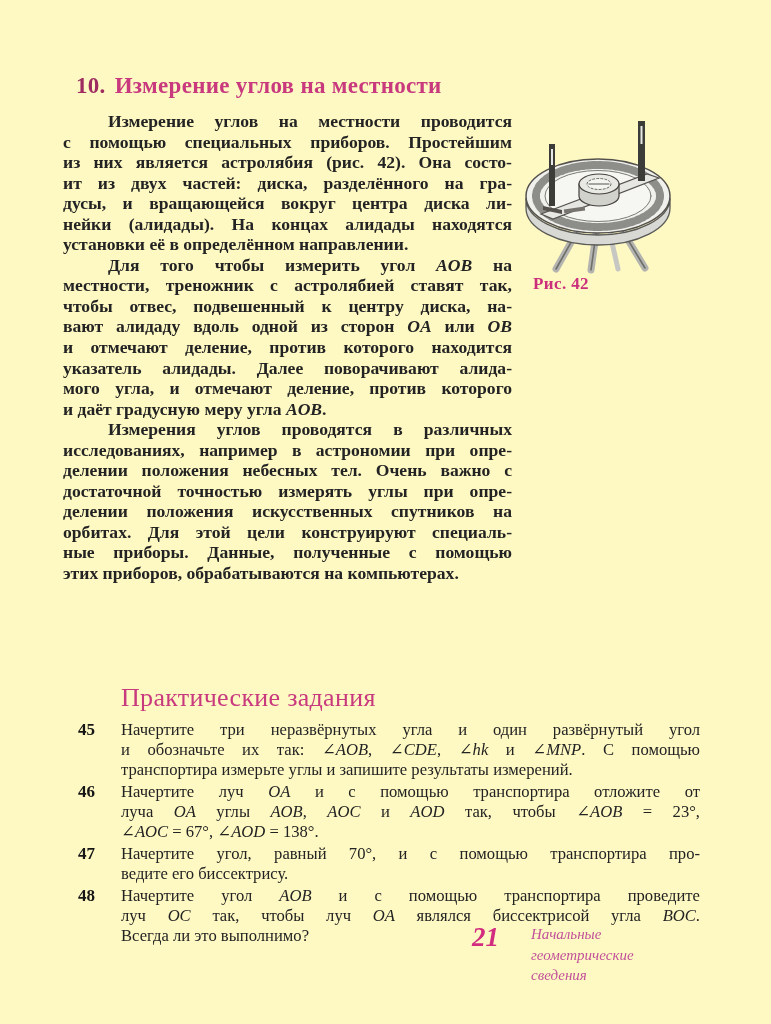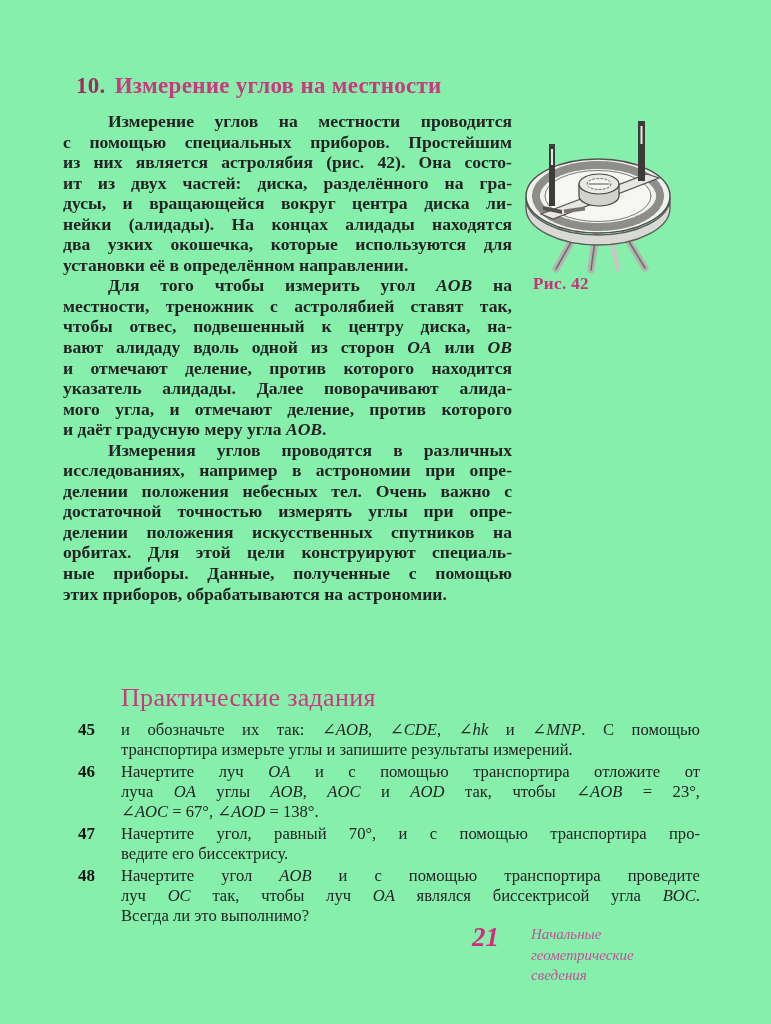--- a/index.html
+++ b/index.html
@@ -1,17 +1,17 @@
 <!DOCTYPE html>
 <html lang="ru"><head>
 <meta charset="utf-8">
 <style>
   html,body{margin:0;padding:0;background:#ffffff;}
   .page{
-    position:relative;width:771px;height:1024px;background:#86efac;overflow:hidden;
+    position:relative;width:771px;height:1024px;background:#fef9c3;overflow:hidden;
     font-family:"Liberation Serif","DejaVu Serif",serif;color:#232323;
   }
   
   .section-heading{position:absolute;left:76px;top:73px;font-size:23px;font-weight:bold;letter-spacing:.3px;white-space:nowrap;}
   .section-num{color:#9e2c60;margin-right:9px;}
   .section-ttl{color:#c8397e;}
   
   .bodycol{position:absolute;left:63px;top:111px;width:449px;font-size:17.6px;font-weight:bold;}
   .tline{line-height:20.55px;text-align:justify;text-align-last:justify;}
   .tline.last{text-align-last:left;}
@@ -40,42 +40,41 @@
   </div>
 
   <div class="bodycol">
     <div class="para">
         <div class="tline indent">Измерение углов на местности проводится</div>
         <div class="tline">с помощью специальных приборов. Простейшим</div>
         <div class="tline">из них является <b>астролябия</b> (рис. 42). Она состо-</div>
         <div class="tline">ит из двух частей: диска, разделённого на гра-</div>
         <div class="tline">дусы, и вращающейся вокруг центра диска ли-</div>
         <div class="tline">нейки (алидады). На концах алидады находятся</div>
-        <div class="tline">два узких окошечка, которые используются для</div>
         <div class="tline last">установки её в определённом направлении.</div>
       </div>
     <div class="para">
         <div class="tline indent">Для того чтобы измерить угол <i>AOB</i> на</div>
         <div class="tline">местности, треножник с астролябией ставят так,</div>
         <div class="tline">чтобы отвес, подвешенный к центру диска, на-</div>
         <div class="tline">вают алидаду вдоль одной из сторон <i>OA</i> или <i>OB</i></div>
         <div class="tline">и отмечают деление, против которого находится</div>
         <div class="tline">указатель алидады. Далее поворачивают алида-</div>
         <div class="tline">мого угла, и отмечают деление, против которого</div>
         <div class="tline last">и даёт градусную меру угла <i>AOB</i>.</div>
       </div>
     <div class="para">
         <div class="tline indent">Измерения углов проводятся в различных</div>
         <div class="tline">исследованиях, например в астрономии при опре-</div>
         <div class="tline">делении положения небесных тел. Очень важно с</div>
         <div class="tline">достаточной точностью измерять углы при опре-</div>
         <div class="tline">делении положения искусственных спутников на</div>
         <div class="tline">орбитах. Для этой цели конструируют специаль-</div>
         <div class="tline">ные приборы. Данные, полученные с помощью</div>
-        <div class="tline last">этих приборов, обрабатываются на астрономии.</div>
+        <div class="tline last">этих приборов, обрабатываются на компьютерах.</div>
       </div>
   </div>
 
   <div class="figure">
     <svg width="164" height="156" viewBox="0 0 164 156" xmlns="http://www.w3.org/2000/svg">
       <g stroke-linecap="round">
 
         <path d="M60,112 L38,151" stroke="#b3b3af" stroke-width="7" fill="none"></path>
         <path d="M60,112 L38,151" stroke="#6e6e6a" stroke-width="1.6" fill="none"></path>
         <path d="M78,116 L73,152" stroke="#b3b3af" stroke-width="7" fill="none"></path>
@@ -109,20 +108,21 @@
     </svg>
   </div>
   <div class="figcaption">Рис. 42</div>
 
   <div class="tasks">
     <div class="tasks-heading">Практические задания</div>
 
     <div class="task">
       <span class="task-num">45</span>
       <div class="task-text">
+          <div class="tline">Начертите три неразвёрнутых угла и один развёрнутый угол</div>
           <div class="tline">и обозначьте их так: ∠<i>AOB</i>, ∠<i>CDE</i>, ∠<i>hk</i> и ∠<i>MNP</i>. С помощью</div>
           <div class="tline last">транспортира измерьте углы и запишите результаты измерений.</div>
         </div>
     </div>
     <div class="task">
       <span class="task-num">46</span>
       <div class="task-text">
           <div class="tline">Начертите луч <i>OA</i> и с помощью транспортира отложите от</div>
           <div class="tline">луча <i>OA</i> углы <i>AOB</i>, <i>AOC</i> и <i>AOD</i> так, чтобы ∠<i>AOB</i> = 23°,</div>
           <div class="tline last">∠<i>AOC</i> = 67°, ∠<i>AOD</i> = 138°.</div>

